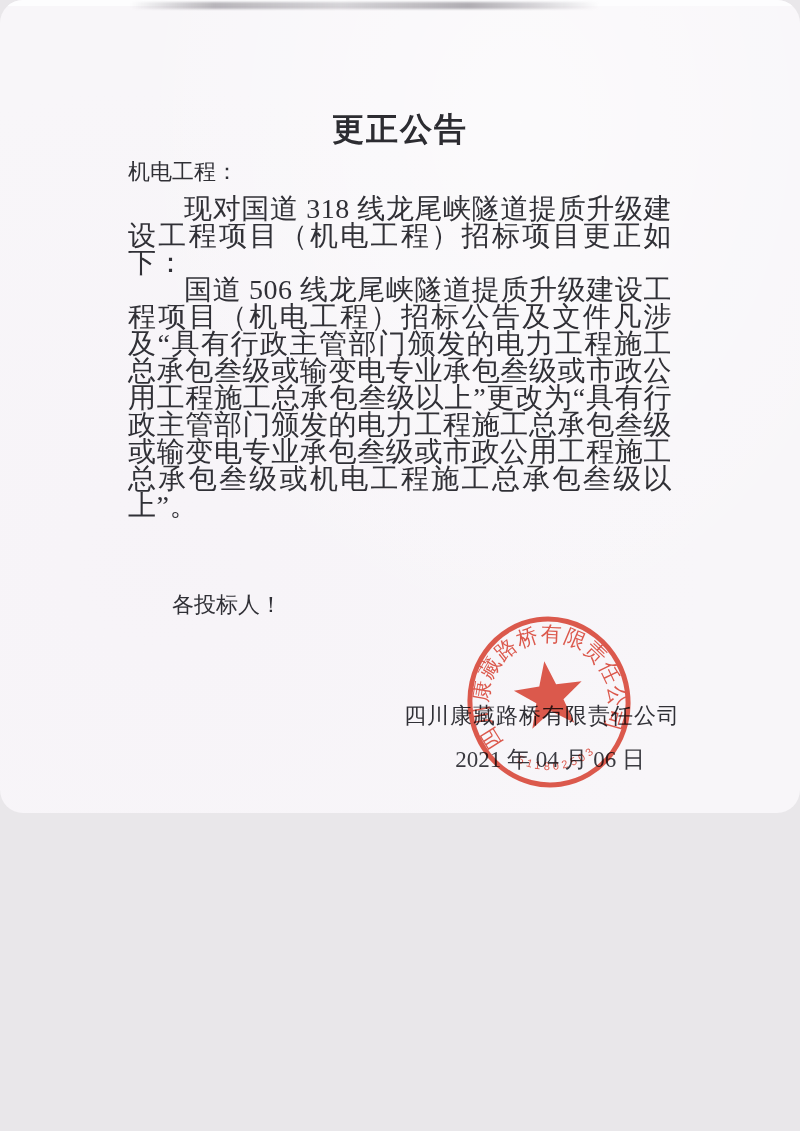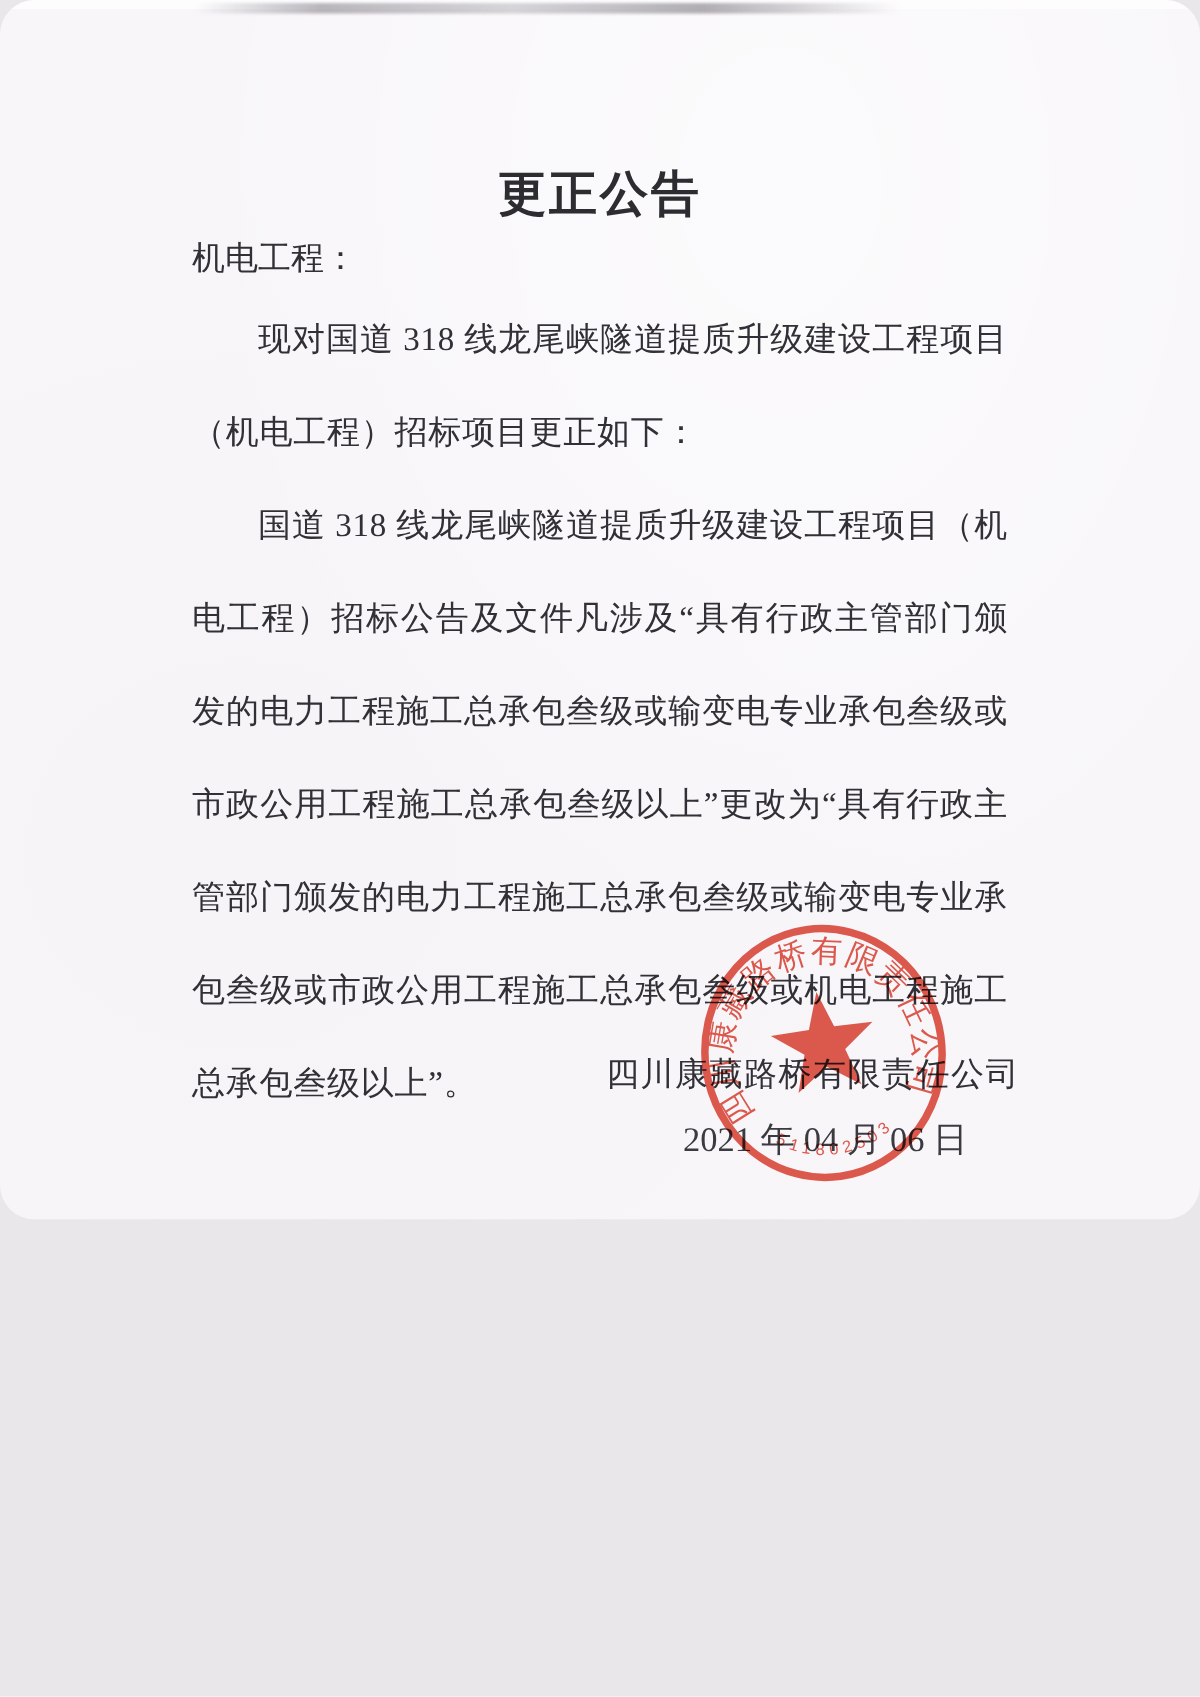--- a/index.html
+++ b/index.html
@@ -45,21 +45,21 @@
     letter-spacing: 2px;
     text-align: center;
     color: #2c2c31;
   }
   .salutation {
     margin: 8px 0 0 0;
     font-size: 22px; line-height: 31px;
   }
   .body-para {
     margin: 8px 0 0 0;
-    font-size: 22px; line-height: 62px;
+    font-size: 28px; line-height: 27px;
     text-indent: 2em;
     text-align: justify;
     word-break: break-all;
     letter-spacing: .5px;
   }
   .body-para + .body-para { margin-top: 0; }
   .closing {
     margin: 70px 0 0 0;
     font-size: 22px; line-height: 31px;
     text-indent: 2em;
@@ -93,21 +93,21 @@
 
 <div class="page">
 
   <div class="scan-white-strip"></div>
   <div class="scan-smudge"></div>
 
   <div class="content">
     <h1 class="doc-title">更正公告</h1>
     <p class="salutation">机电工程：</p>
     <p class="body-para">现对国道 318 线龙尾峡隧道提质升级建设工程项目（机电工程）招标项目更正如下：</p>
-    <p class="body-para">国道 318 线龙尾峡隧道提质升级建设工程项目（机电工程）招标公告及文件凡涉及“具有行政主管部门颁发的电力工程施工总承包叁级或输变电专业承包叁级或市政公用工程施工总承包叁级以上”更改为“具有行政主管部门颁发的电力工程施工总承包叁级或输变电专业承包叁级或市政公用工程施工总承包叁级或机电工程施工总承包叁级以上”。</p>
+    <p class="body-para">国道 506 线龙尾峡隧道提质升级建设工程项目（机电工程）招标公告及文件凡涉及“具有行政主管部门颁发的电力工程施工总承包叁级或输变电专业承包叁级或市政公用工程施工总承包叁级以上”更改为“具有行政主管部门颁发的电力工程施工总承包叁级或输变电专业承包叁级或市政公用工程施工总承包叁级或机电工程施工总承包叁级以上”。</p>
     <p class="closing">各投标人！</p>
   </div>
 
   <div class="signature">
     <p class="company-name">四川康藏路桥有限责任公司</p>
     <p class="date-line">2021 年 04 月 06 日</p>
   </div>
 
   <svg class="stamp" viewBox="0 0 210 210" xmlns="http://www.w3.org/2000/svg" aria-hidden="true">
     <defs>

